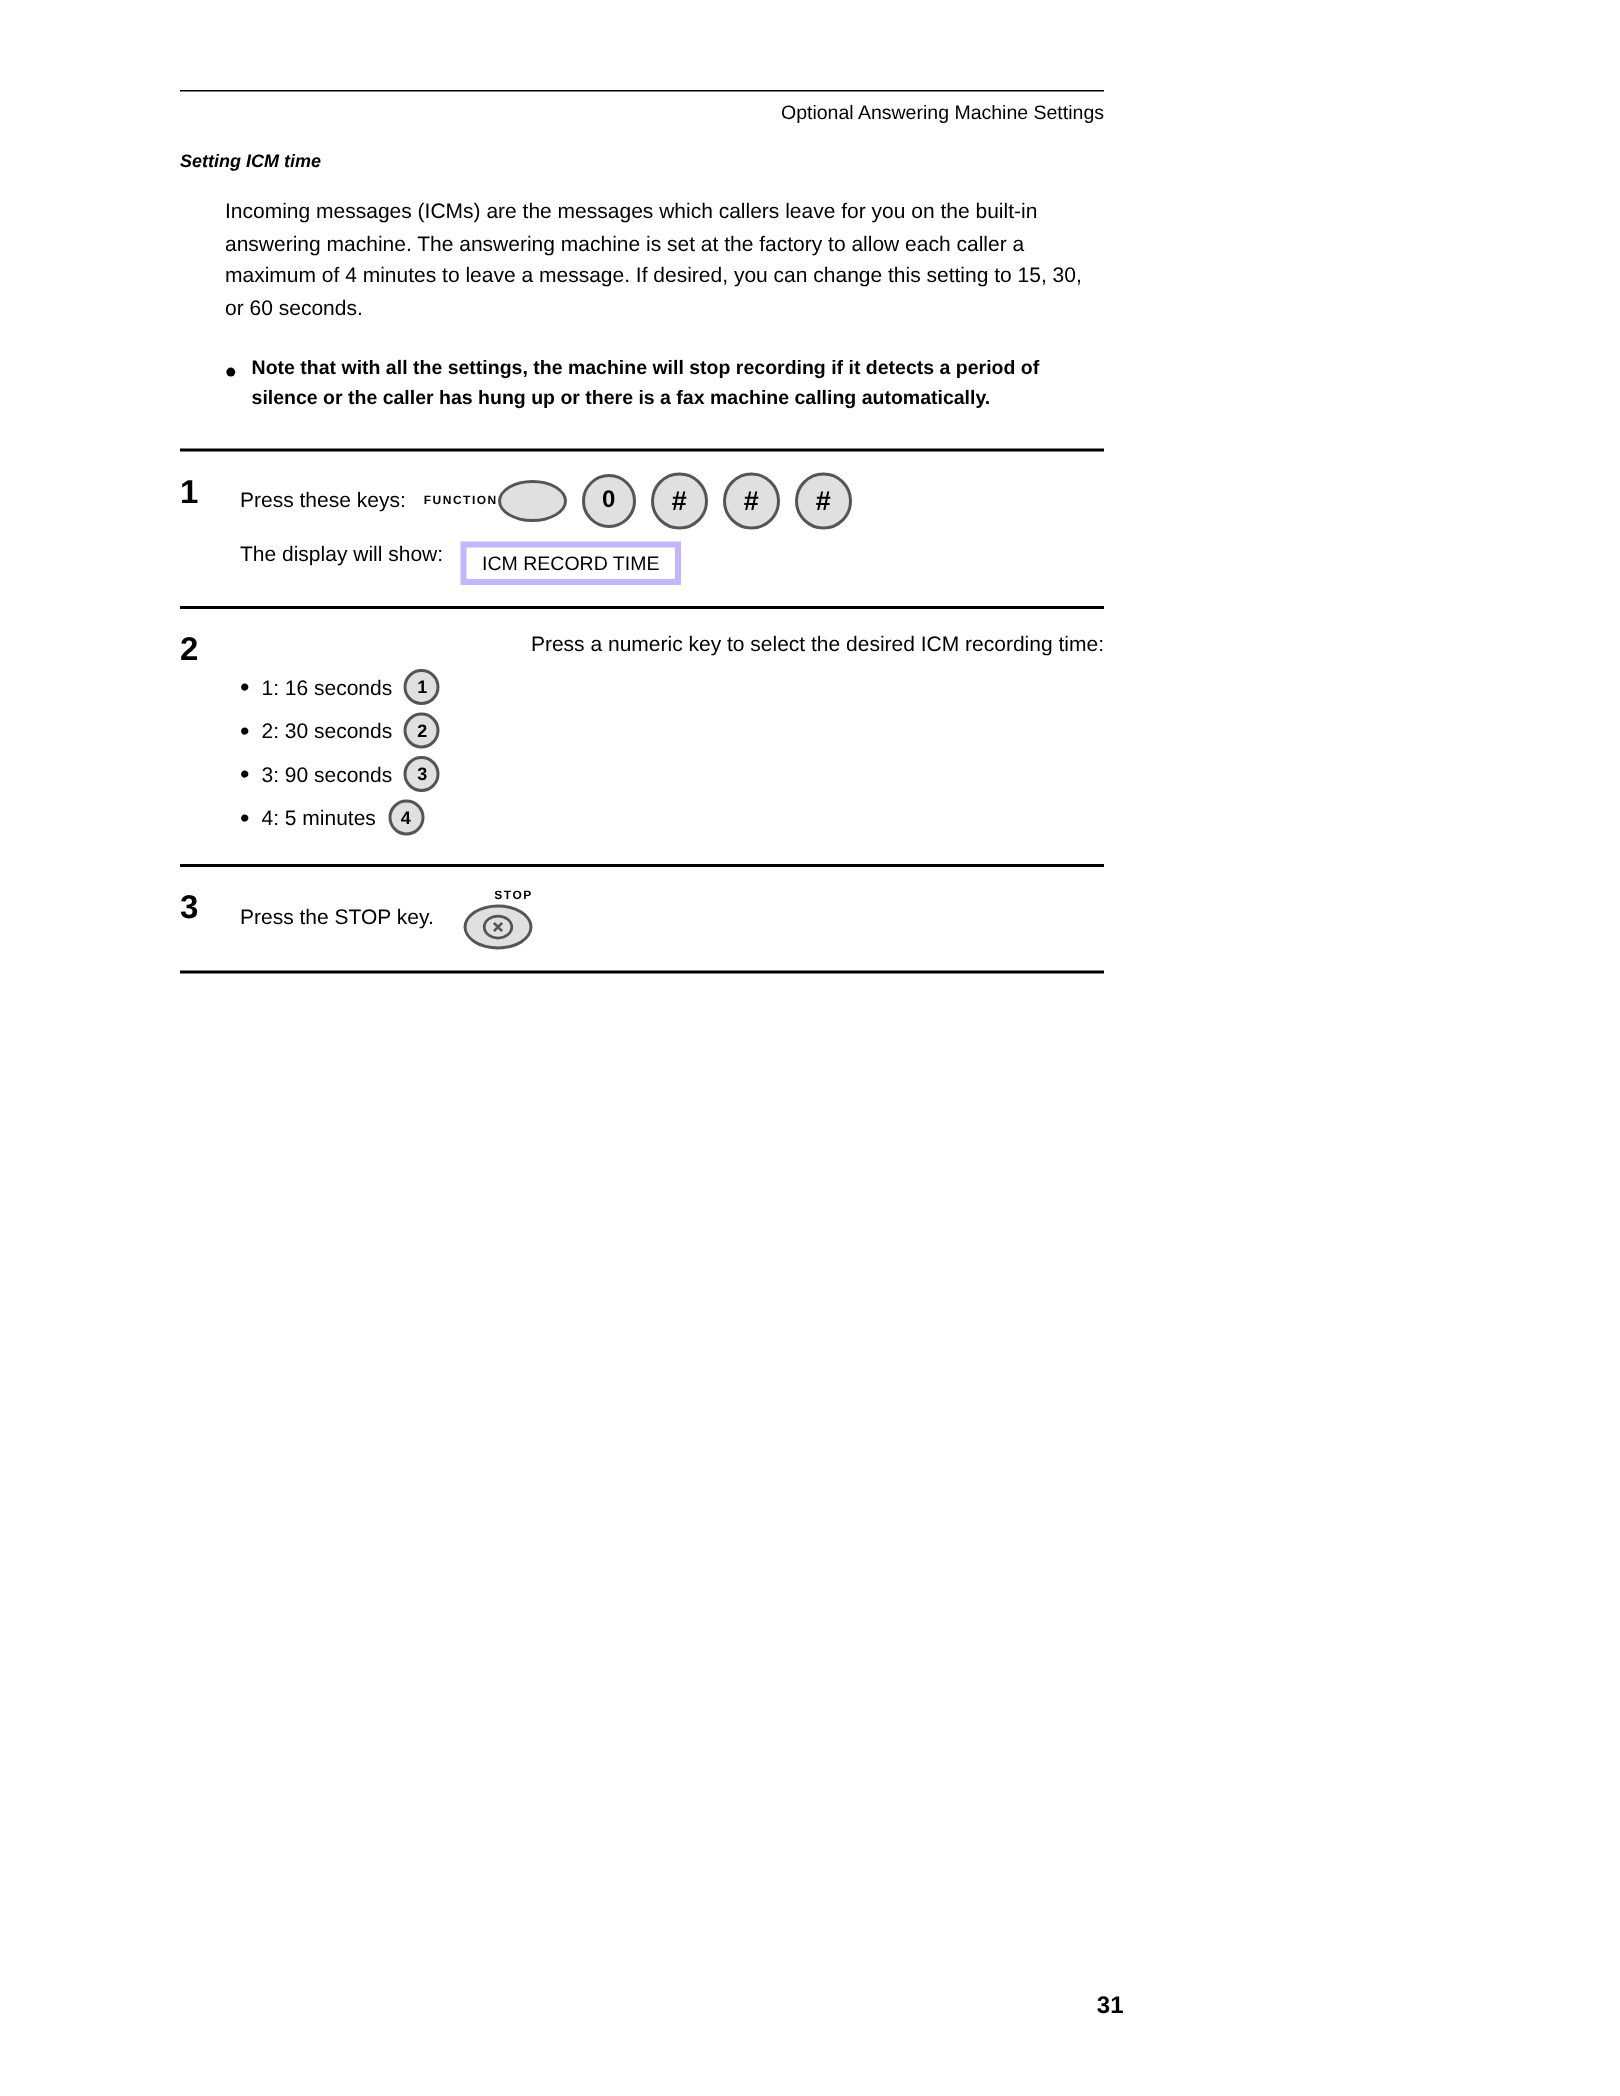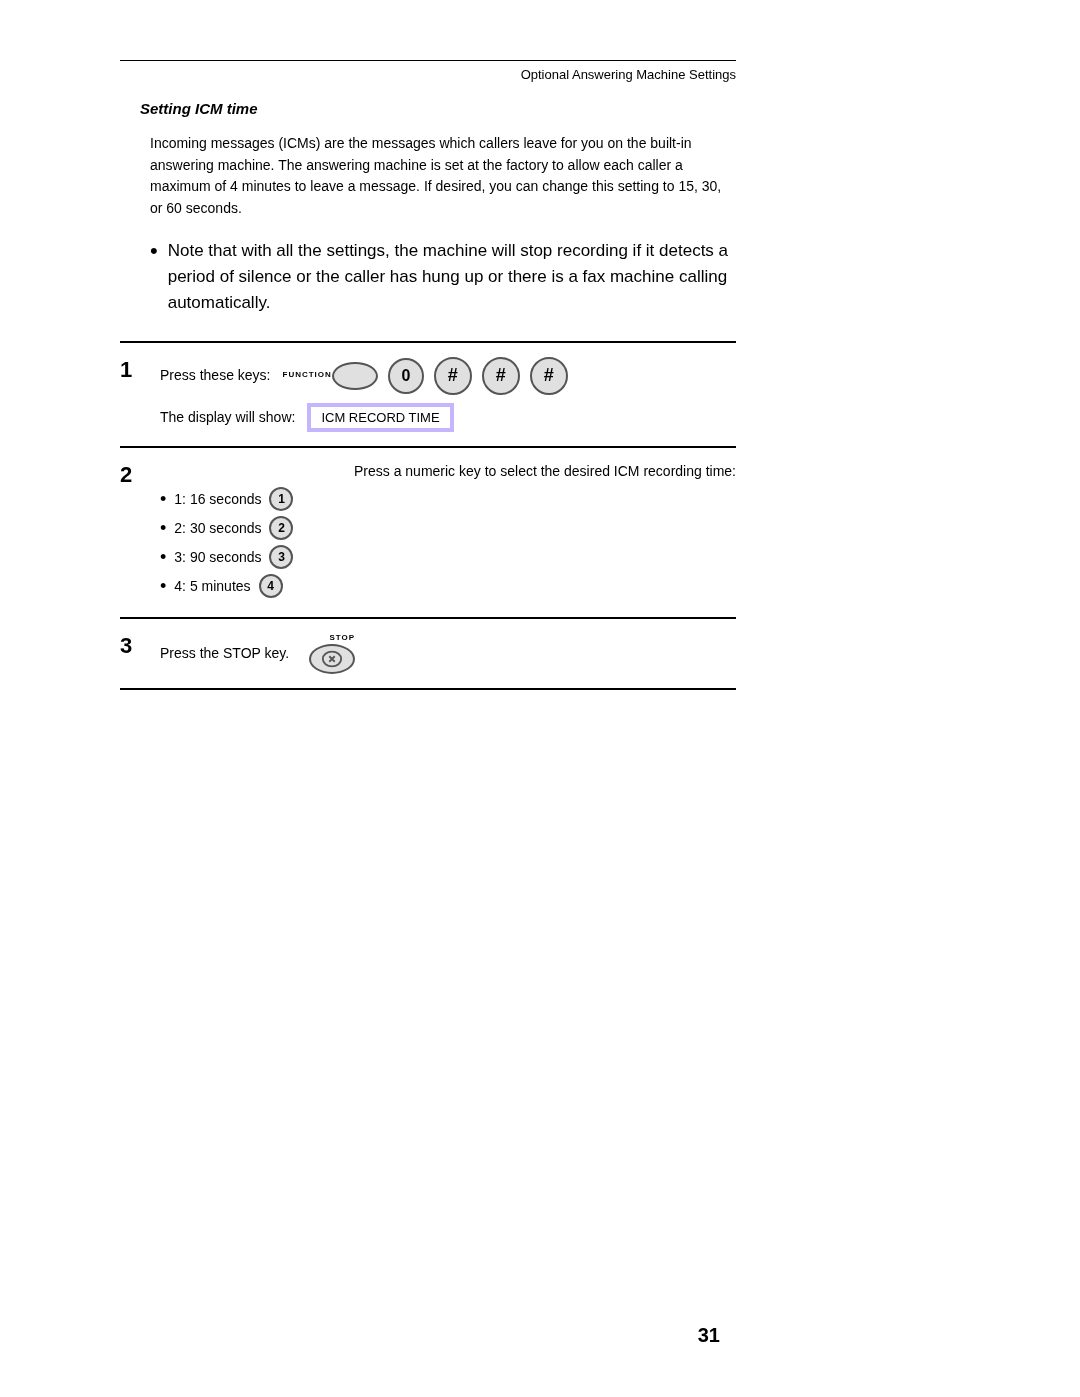--- a/index.html
+++ b/index.html
@@ -25,25 +25,24 @@
       margin-bottom: 6px;
     }
 
     .header-text {
       text-align: right;
       font-size: 13px;
       margin-bottom: 18px;
     }
 
     .section-title {
-      font-size: 15px;
+      font-size: 12px;
       font-weight: bold;
       font-style: italic;
       margin-bottom: 16px;
-      margin-left: 20px;
     }
 
     .intro-text {
       font-size: 14px;
       line-height: 1.55;
       margin-bottom: 18px;
       padding-left: 30px;
     }
 
     .bullet-note {
@@ -54,22 +53,23 @@
     }
 
     .bullet-note .bullet {
       font-size: 22px;
       margin-right: 10px;
       line-height: 1.2;
       flex-shrink: 0;
     }
 
     .bullet-note .note-text {
-      font-size: 17px;
+      font-size: 13px;
       line-height: 1.55;
+      font-weight: bold;
     }
 
     .step-section {
       border-top: 2px solid #000;
       margin-bottom: 0;
     }
 
     .step-inner {
       padding: 14px 0 14px 0;
       border-bottom: 2px solid #000;
@@ -161,21 +161,21 @@
       display: flex;
       align-items: center;
       justify-content: center;
       font-size: 18px;
       font-weight: bold;
     }
 
     
     .display-row {
       display: flex;
-      align-items: center;
+      align-items: flex-start;
       gap: 12px;
       margin-top: 6px;
     }
 
     .display-label {
       font-size: 14px;
     }
 
     .display-box {
       border: 4px solid #c4b5fd;
@@ -253,22 +253,22 @@
 
     .stop-oval svg {
       width: 22px;
       height: 22px;
     }
 
     
     .page-number {
       position: absolute;
       bottom: 50px;
-      right: 136px;
-      font-size: 20px;
+      right: 107px;
+      font-size: 16px;
       font-weight: bold;
     }
   </style>
 </head>
 <body>
 
 <div class="page">
 
   <div class="header-line"></div>
   <div class="header-text">Optional Answering Machine Settings</div>

